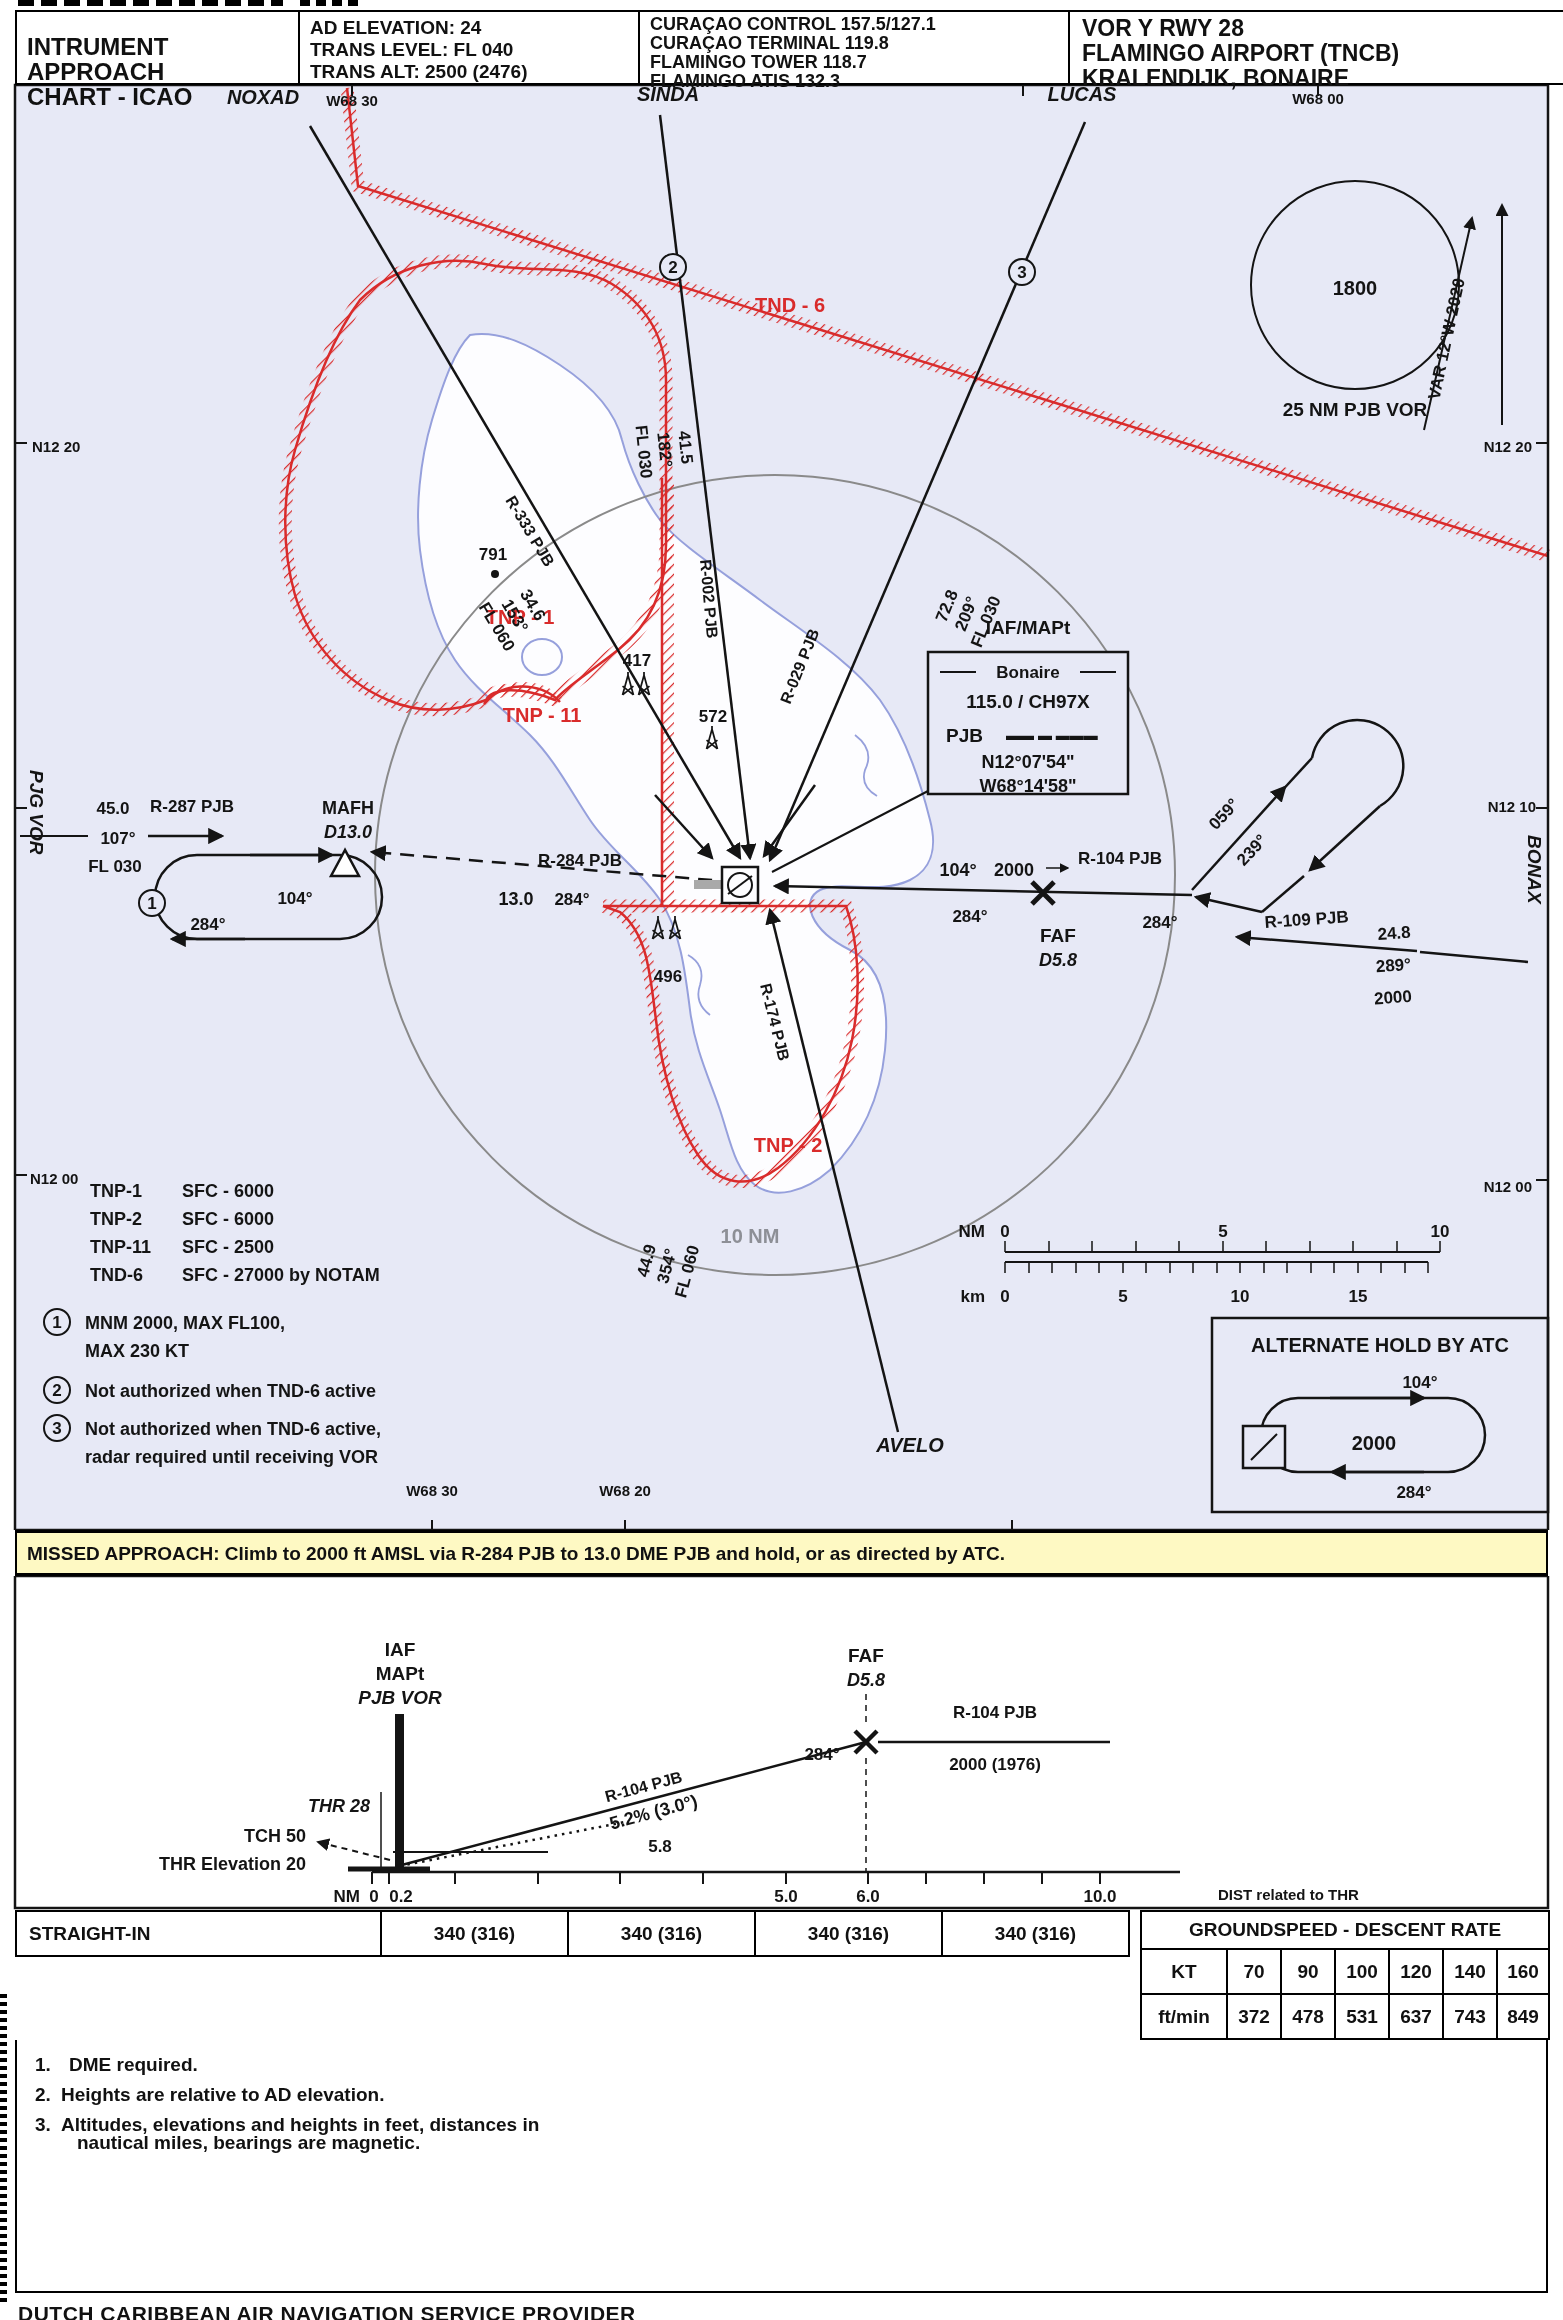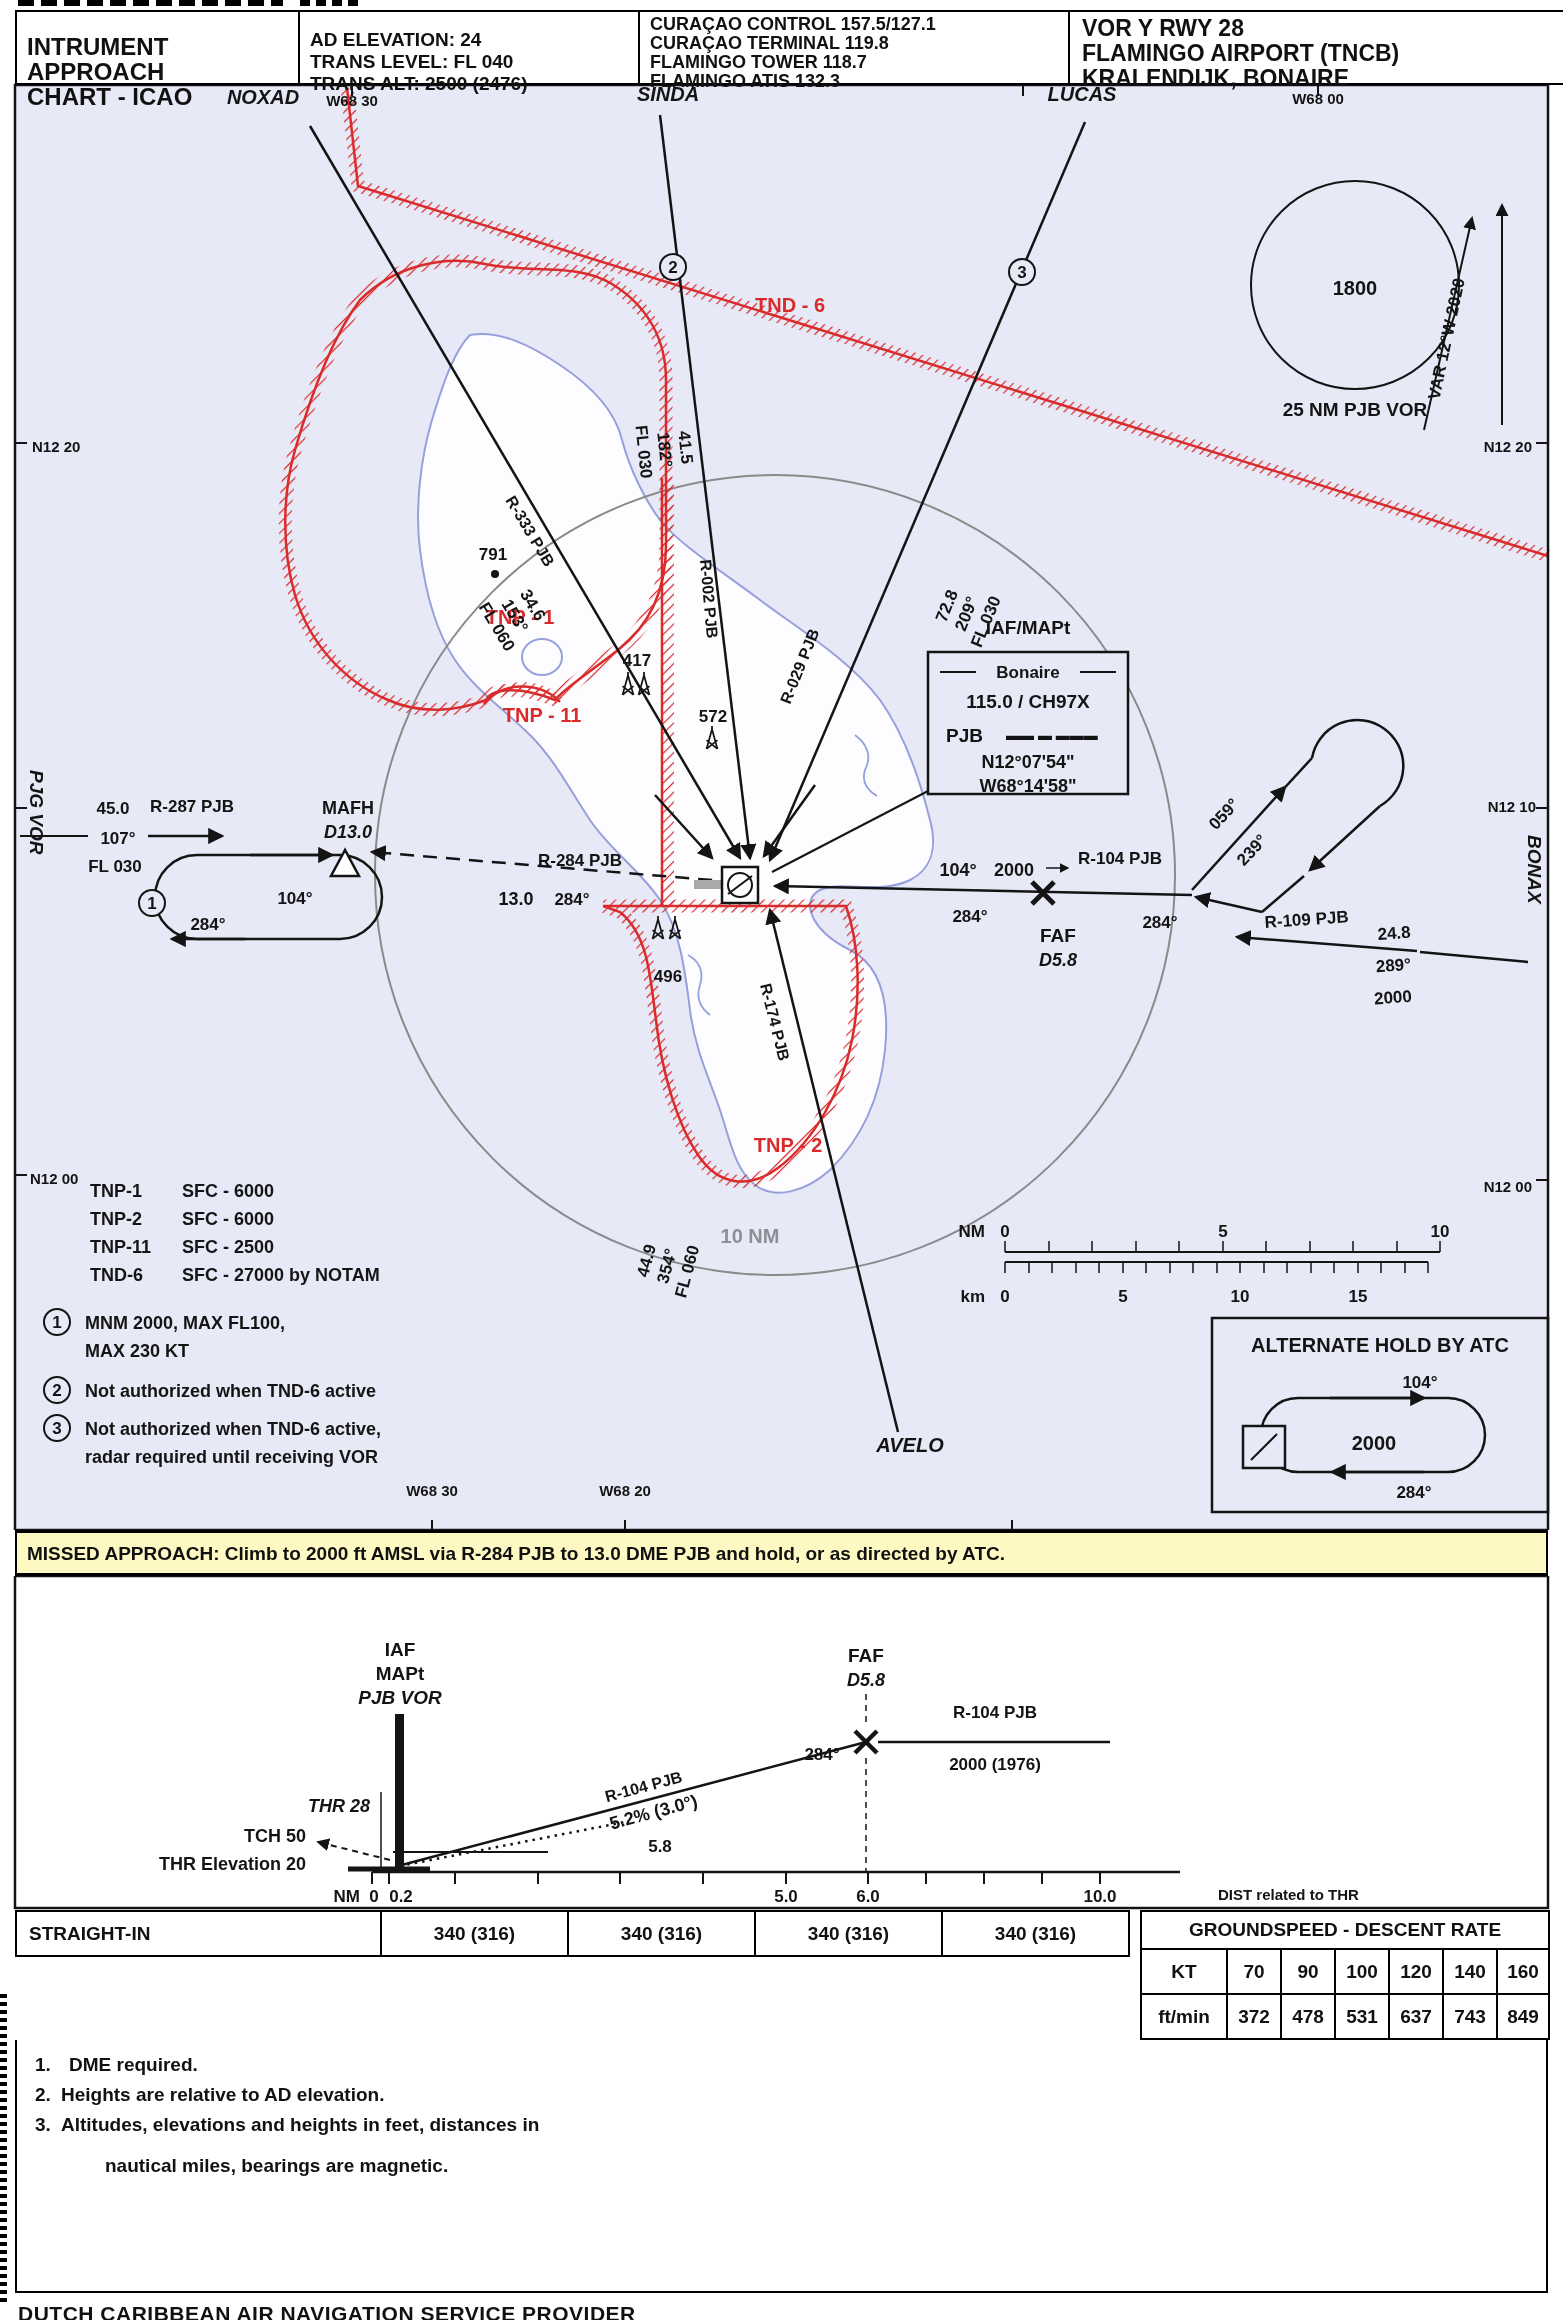--- a/index.html
+++ b/index.html
@@ -2,21 +2,21 @@
 <html><head>
 <meta charset="utf-8">
 <style>
   html,body{margin:0;padding:0;background:#fff;}
   #page{position:relative;width:1563px;height:2320px;background:#ffffff;overflow:hidden;
         font-family:"Liberation Sans","DejaVu Sans",sans-serif;color:#111;}
   .abs{position:absolute;box-sizing:border-box;}
   .box{border:2px solid #000;}
   
   .hdr-title{font-size:24px;font-weight:bold;line-height:25px;padding:22px 0 0 10px;}
-  .hdr-elev{font-size:19px;font-weight:bold;line-height:22px;padding:17px 0 0 10px;}
+  .hdr-elev{font-size:19px;font-weight:bold;line-height:22px;padding:5px 0 0 10px;}
   .hdr-freq{font-size:18px;font-weight:bold;line-height:19px;padding:3px 0 0 10px;}
   .hdr-proc{font-size:23px;font-weight:bold;line-height:25px;padding:4px 0 0 12px;}
   
   svg text{font-family:"Liberation Sans","DejaVu Sans",sans-serif;font-weight:bold;fill:#141414;}
   .s14{font-size:14px}.s15{font-size:15px}.s16{font-size:16px}.s17{font-size:17px}
   .s18{font-size:18px}.s19{font-size:19px}.s20{font-size:20px}
   .mid{text-anchor:middle}.end{text-anchor:end}
   .it{font-style:italic}
   .red{fill:#d92b2b}
   .gry{fill:#8d8f96}
@@ -500,20 +500,20 @@
   </tbody>
     </table>
 
   <div class="abs" id="notesbox">
     <span class="noteline" style="left:18px;top:14px;">1.</span>
     <span class="noteline" style="left:44px;top:14px;margin-left:8px;">DME required.</span>
     <span class="noteline" style="left:18px;top:44px;">2.</span>
     <span class="noteline" style="left:44px;top:44px;">Heights are relative to AD elevation.</span>
     <span class="noteline" style="left:18px;top:74px;">3.</span>
     <span class="noteline" style="left:44px;top:74px;">Altitudes, elevations and heights in feet, distances in</span>
-    <span class="noteline" style="left:60px;top:115px;margin-left:28px;">nautical miles, bearings are magnetic.</span>
+    <span class="noteline" style="left:60px;top:92px;">nautical miles, bearings are magnetic.</span>
   </div>
 
   <div class="abs" id="leftstrip"></div>
 
   <div class="abs" id="footer">DUTCH CARIBBEAN AIR NAVIGATION SERVICE PROVIDER</div>
 
 </div>
 
 </body></html>

